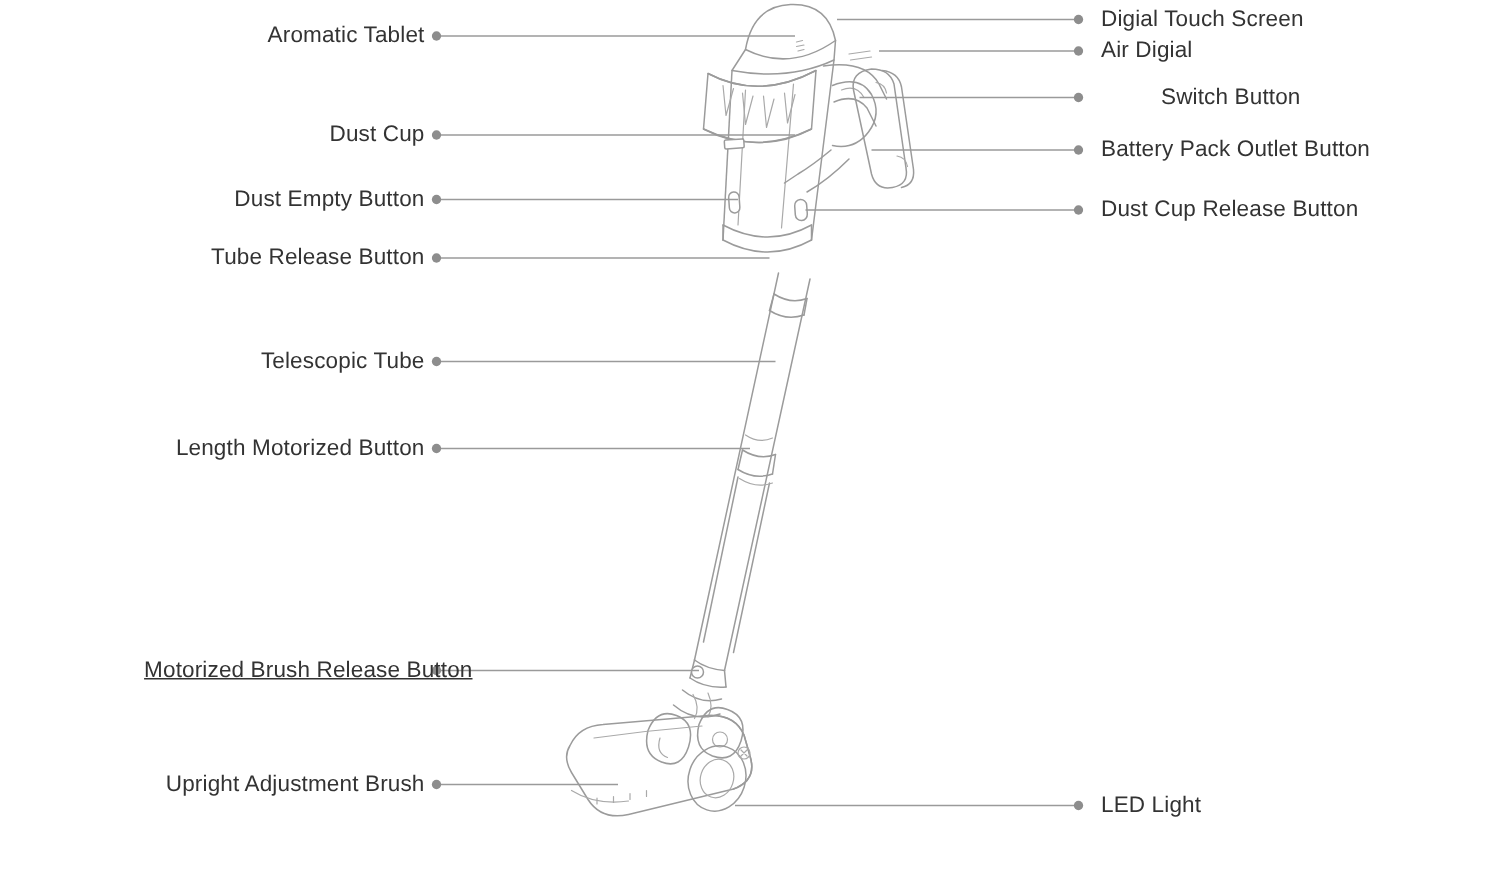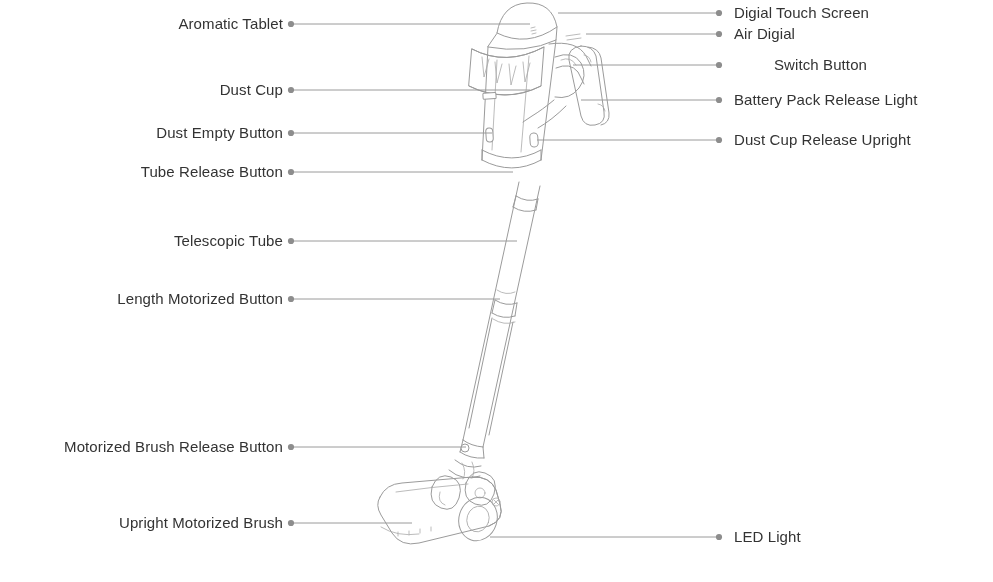--- a/index.html
+++ b/index.html
@@ -244,25 +244,25 @@
 
   </svg>
 
   <div id="labels-left">
       <div class="callout-label left" style="right: 710px; top: 16px;">Aromatic Tablet</div>
       <div class="callout-label left" style="right: 710px; top: 82px;">Dust Cup</div>
       <div class="callout-label left" style="right: 710px; top: 125px;">Dust Empty Button</div>
       <div class="callout-label left" style="right: 710px; top: 164px; margin-left: 16px;">Tube Release Button</div>
       <div class="callout-label left" style="right: 710px; top: 233px;">Telescopic Tube</div>
       <div class="callout-label left" style="right: 710px; top: 291px;">Length Motorized Button</div>
-      <div class="callout-label left" style="right: 710px; top: 439px;">Motorized Brush Release Button</div>
-      <div class="callout-label left" style="right: 710px; top: 515px;">Upright Motorized Brush</div>
+      <div class="callout-label left" style="right: 678px; top: 439px; text-decoration: underline;">Motorized Brush Release Button</div>
+      <div class="callout-label left" style="right: 710px; top: 515px;">Upright Adjustment Brush</div>
     </div>
   <div id="labels-right">
       <div class="callout-label right" style="left: 734px; top: 5px;">Digial Touch Screen</div>
       <div class="callout-label right" style="left: 734px; top: 26px;">Air Digial</div>
       <div class="callout-label right" style="left: 774px; top: 57px;">Switch Button</div>
-      <div class="callout-label right" style="left: 734px; top: 92px;">Battery Pack Release Light</div>
-      <div class="callout-label right" style="left: 734px; top: 132px;">Dust Cup Release Upright</div>
+      <div class="callout-label right" style="left: 734px; top: 92px;">Battery Pack Outlet Button</div>
+      <div class="callout-label right" style="left: 734px; top: 132px;">Dust Cup Release Button</div>
       <div class="callout-label right" style="left: 734px; top: 529px;">LED Light</div>
     </div>
 
 </div>
 
 </body></html>

